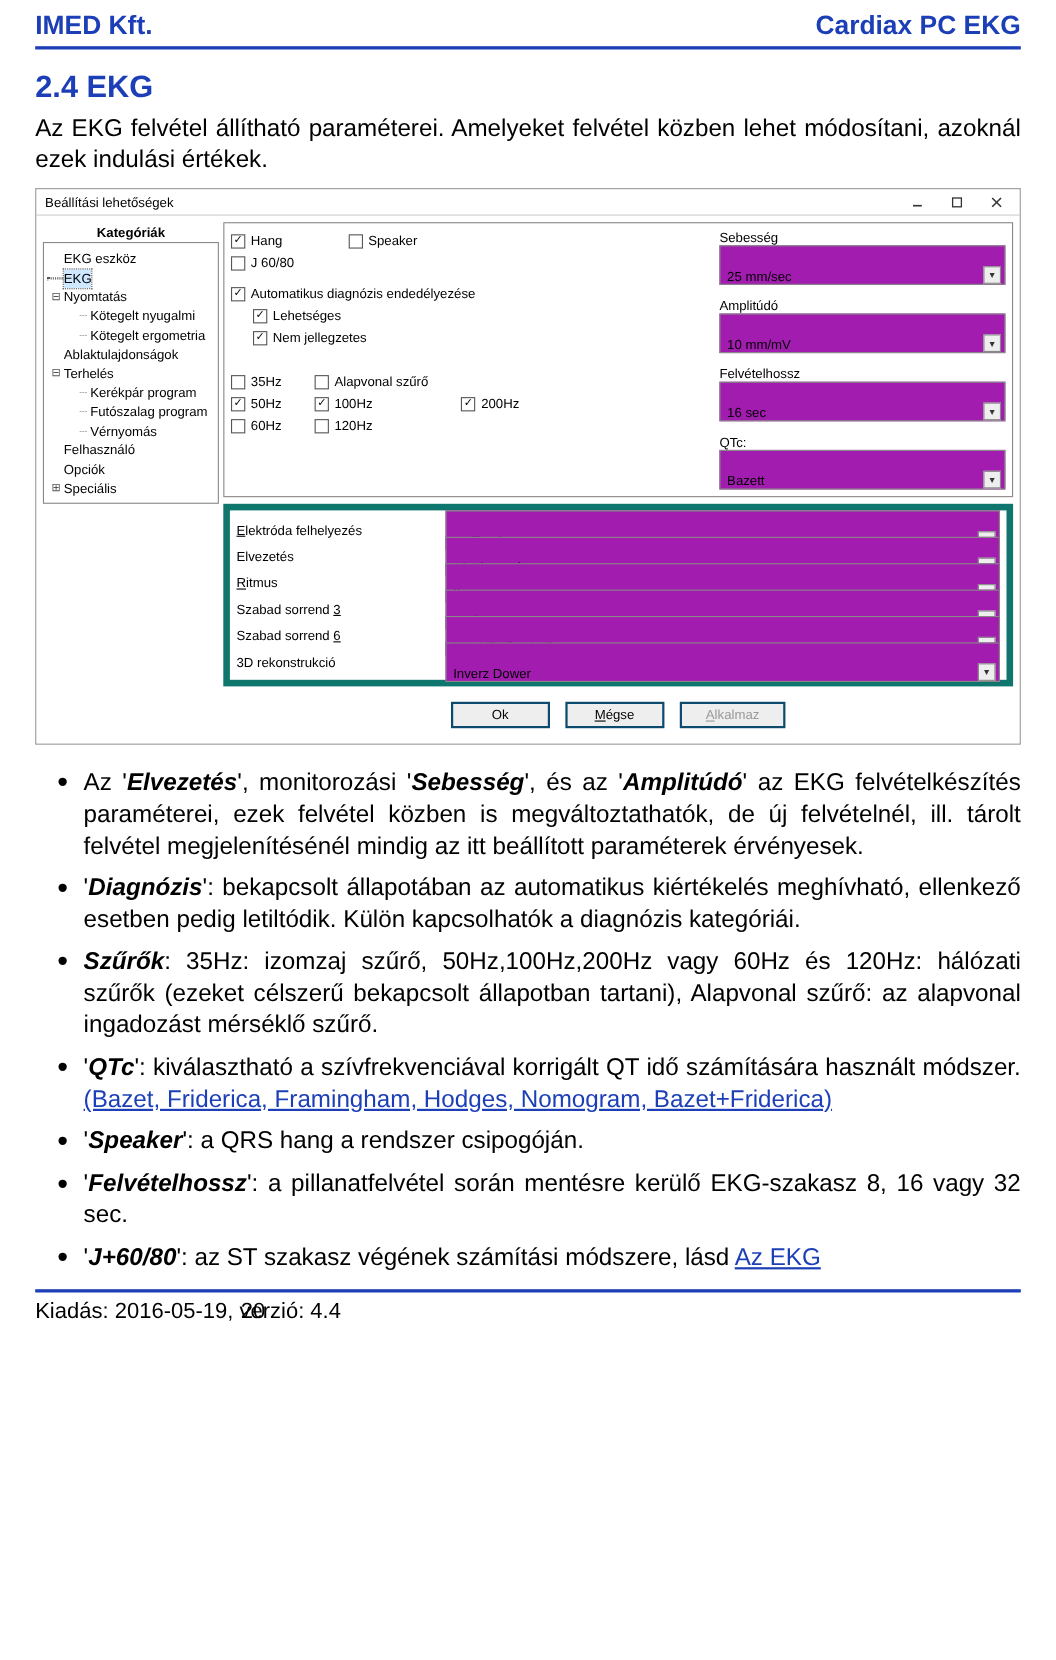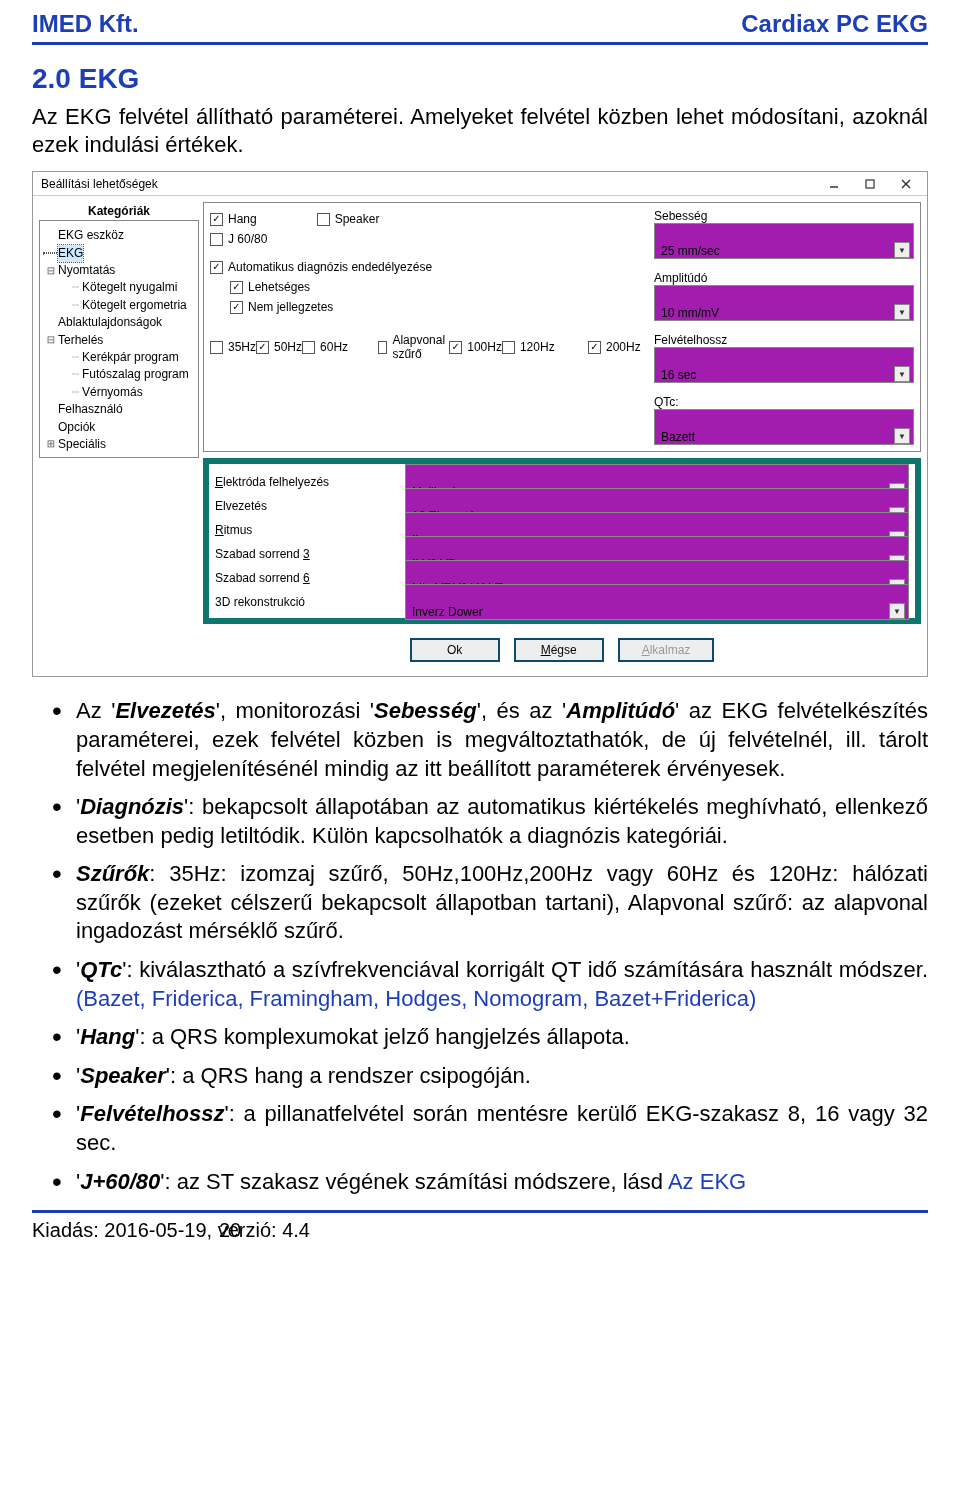--- a/index.html
+++ b/index.html
@@ -100,21 +100,21 @@
   .tree-dash { width: 10px; color:#aaa; flex-shrink:0;}
   .right-col { flex: 1; display:flex; flex-direction:column; gap:6px;}
   .upper-panel {
     display:flex; gap:10px;
     border:1px solid #888; padding:6px;
   }
   .checks-area { flex:1; display:flex; flex-direction:column; }
   .chk-row { display:flex; align-items:center; gap:5px; height:20px;}
   .chk { width:13px; height:13px; border:1px solid #555; display:inline-flex; align-items:center; justify-content:center; font-size:10px; line-height:1; }
   .check-grid { display:flex; gap:30px; margin-top:6px;}
-  .check-col{display:flex;}
+  .check-col{display:flex;flex-direction:column;}
   .label-col{flex:0 0 260px; display:flex; flex-direction:column; gap:12px; font-size:12px;}
   .field-label{display:block;}
   .combobox{
     display:flex; align-items:flex-end; justify-content:space-between;
     border:1px solid #888; background:#a21caf; height:36px; padding:0 3px 0 6px;
     font-size:12px;
   }
   .combobox .cb-btn{
     width:16px;height:16px;border:1px solid #888;background:#eee;
     display:flex;align-items:center;justify-content:center;font-size:8px;color:#333;
@@ -133,38 +133,38 @@
   }
   .dlg-btn.disabled{color:#999;}
   .u-accel{text-decoration:underline;}
   
   ul.bullets { list-style: none; padding-left: 20px; margin:0 0 14px 0;}
   ul.bullets li { position:relative; padding-left:24px; font-size:22px; line-height:1.3; margin-bottom:10px; text-align:justify;}
   ul.bullets li::before{
     content:"•"; font-size:28px; position:absolute; left:0; top:-4px; color:#000;
   }
   .emph{font-style:italic; font-weight:bold;}
-  .link{color:#1c3fb7; }
+  .link{color:#1c3fb7; text-decoration:underline;}
   .footer-row{
     border-top:3px solid #1c3fb7;
     display:flex; padding:6px 0 14px 0; gap:29px;
     font-size:20px;
   }
   .just{text-align:justify;}
 </style>
 </head>
 <body>
 
 <div class="page">
   <div class="header-row">
     <span class="header-left">IMED Kft.</span>
     <span class="header-right">Cardiax PC EKG</span>
   </div>
 
-  <div class="section-title">2.0 EKG</div>
+  <div class="section-title">2.4 EKG</div>
   <div class="body-text just">Az EKG felvétel állítható paraméterei. Amelyeket felvétel közben lehet módosítani, azoknál ezek indulási értékek.</div>
 
   <div class="dialog">
     <div class="titlebar">
       <span class="titlebar-title">Beállítási lehetőségek</span>
       <div class="win-btns">
         <div class="win-btn">
           <svg width="10" height="10">
               <line x1="1" y1="8" x2="9" y2="8" stroke="#333" stroke-width="1.5"></line>
             </svg>
@@ -425,21 +425,20 @@
         </div>
       </div>
     </div>
   </div>
 
   <ul class="bullets" id="bullet-list">
       <li class="just">Az '<span class="emph">Elvezetés</span>', monitorozási '<span class="emph">Sebesség</span>', és az '<span class="emph">Amplitúdó</span>' az EKG felvételkészítés paraméterei, ezek felvétel közben is megváltoztathatók, de új felvételnél, ill. tárolt felvétel megjelenítésénél mindig az itt beállított paraméterek érvényesek.</li>
       <li class="just">'<span class="emph">Diagnózis</span>': bekapcsolt állapotában az automatikus kiértékelés meghívható, ellenkező esetben pedig letiltódik. Külön kapcsolhatók a diagnózis kategóriái.</li>
       <li class="just"><span class="emph">Szűrők</span>: 35Hz: izomzaj szűrő, 50Hz,100Hz,200Hz vagy 60Hz és 120Hz: hálózati szűrők (ezeket célszerű bekapcsolt állapotban tartani), Alapvonal szűrő: az alapvonal ingadozást mérséklő szűrő.</li>
       <li class="just">'<span class="emph">QTc</span>': kiválasztható a szívfrekvenciával korrigált QT idő számítására használt módszer. <span class="link">(Bazet, Friderica, Framingham, Hodges, Nomogram, Bazet+Friderica)</span></li>
-      <li class="just">'<span class="emph">Hang</span>': a QRS komplexumokat jelző hangjelzés állapota.</li>
       <li class="just">'<span class="emph">Speaker</span>': a QRS hang a rendszer csipogóján.</li>
       <li class="just">'<span class="emph">Felvételhossz</span>': a pillanatfelvétel során mentésre kerülő EKG-szakasz 8, 16 vagy 32 sec.</li>
       <li class="just">'<span class="emph">J+60/80</span>': az ST szakasz végének számítási módszere, lásd <span class="link">Az EKG</span></li>
     </ul>
 
   <div class="footer-row">
     <span>Kiadás: 2016-05-19, verzió: 4.4</span>
     <span style="position:relative;left:-120px;">20</span>
   </div>
 </div>

